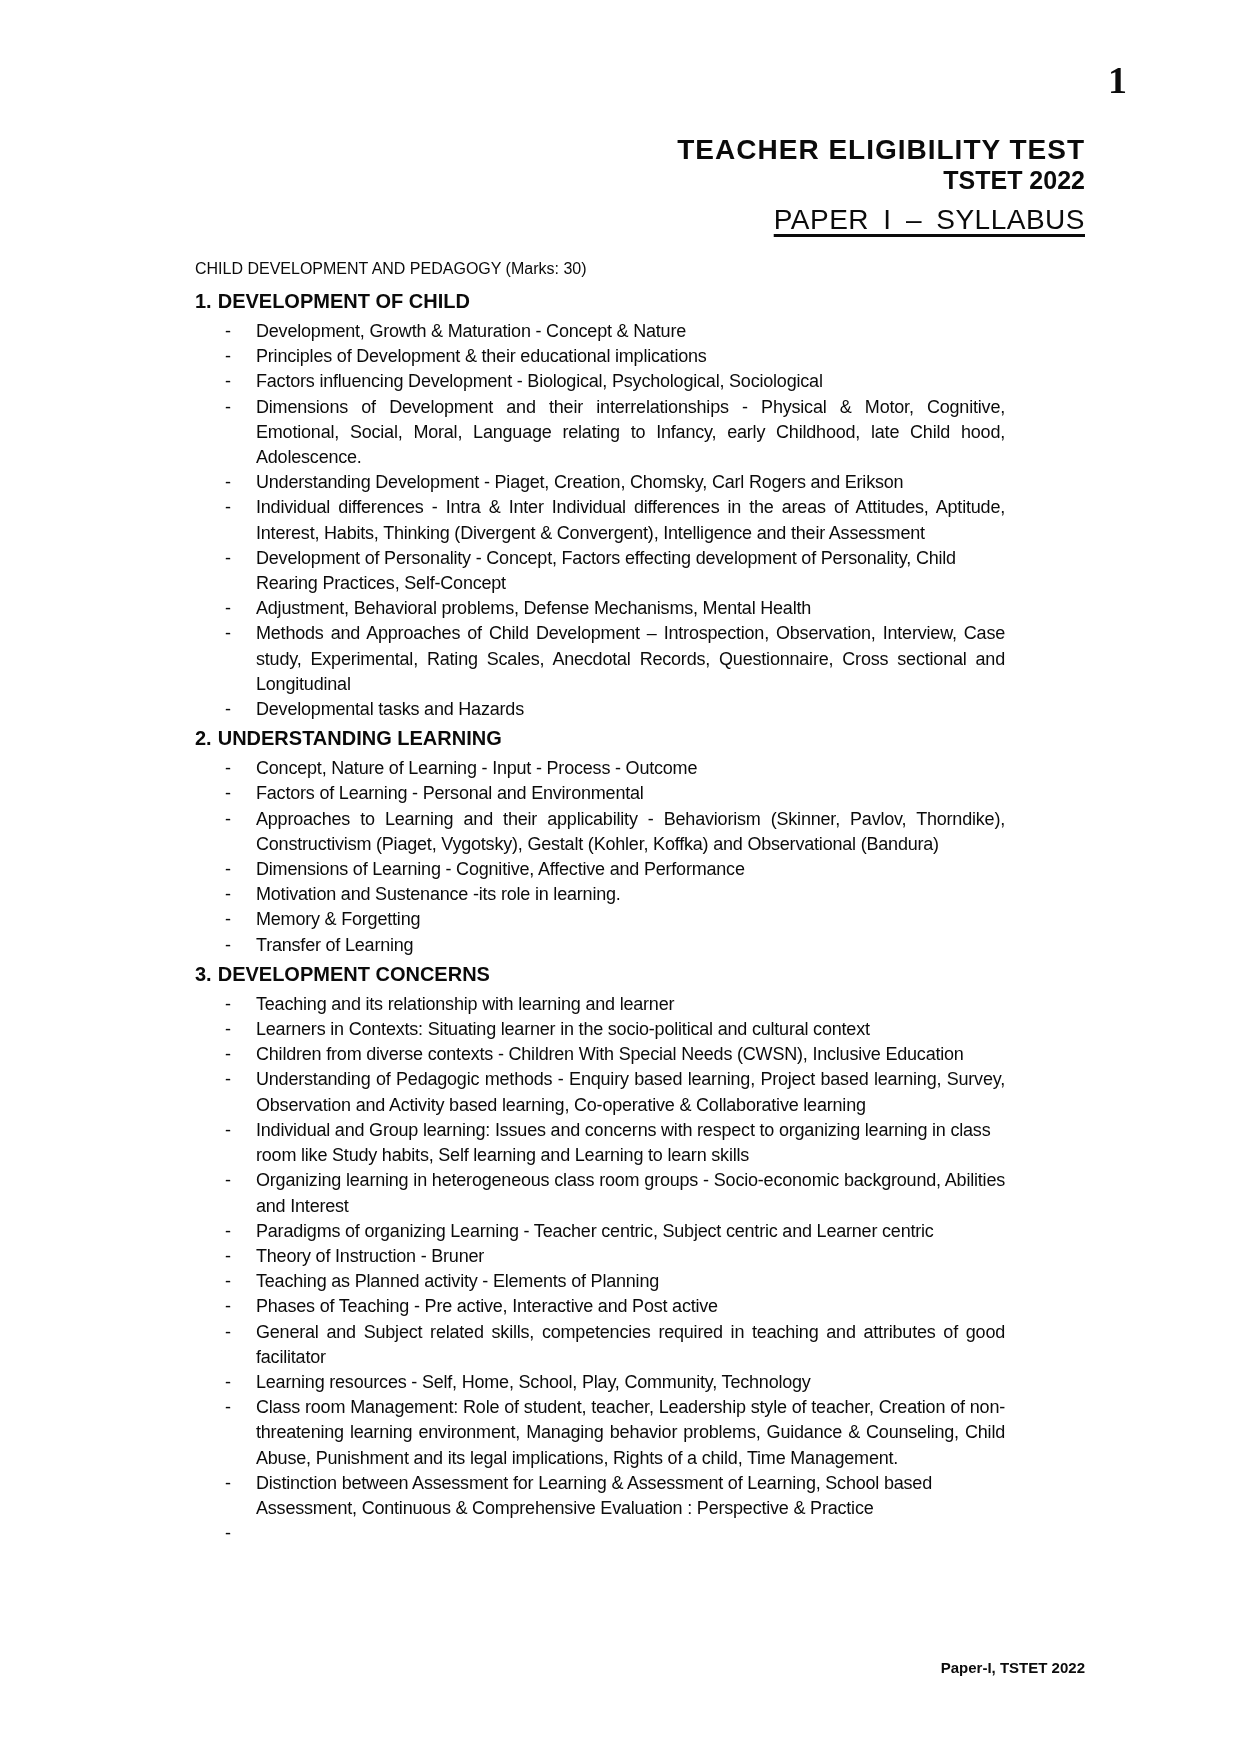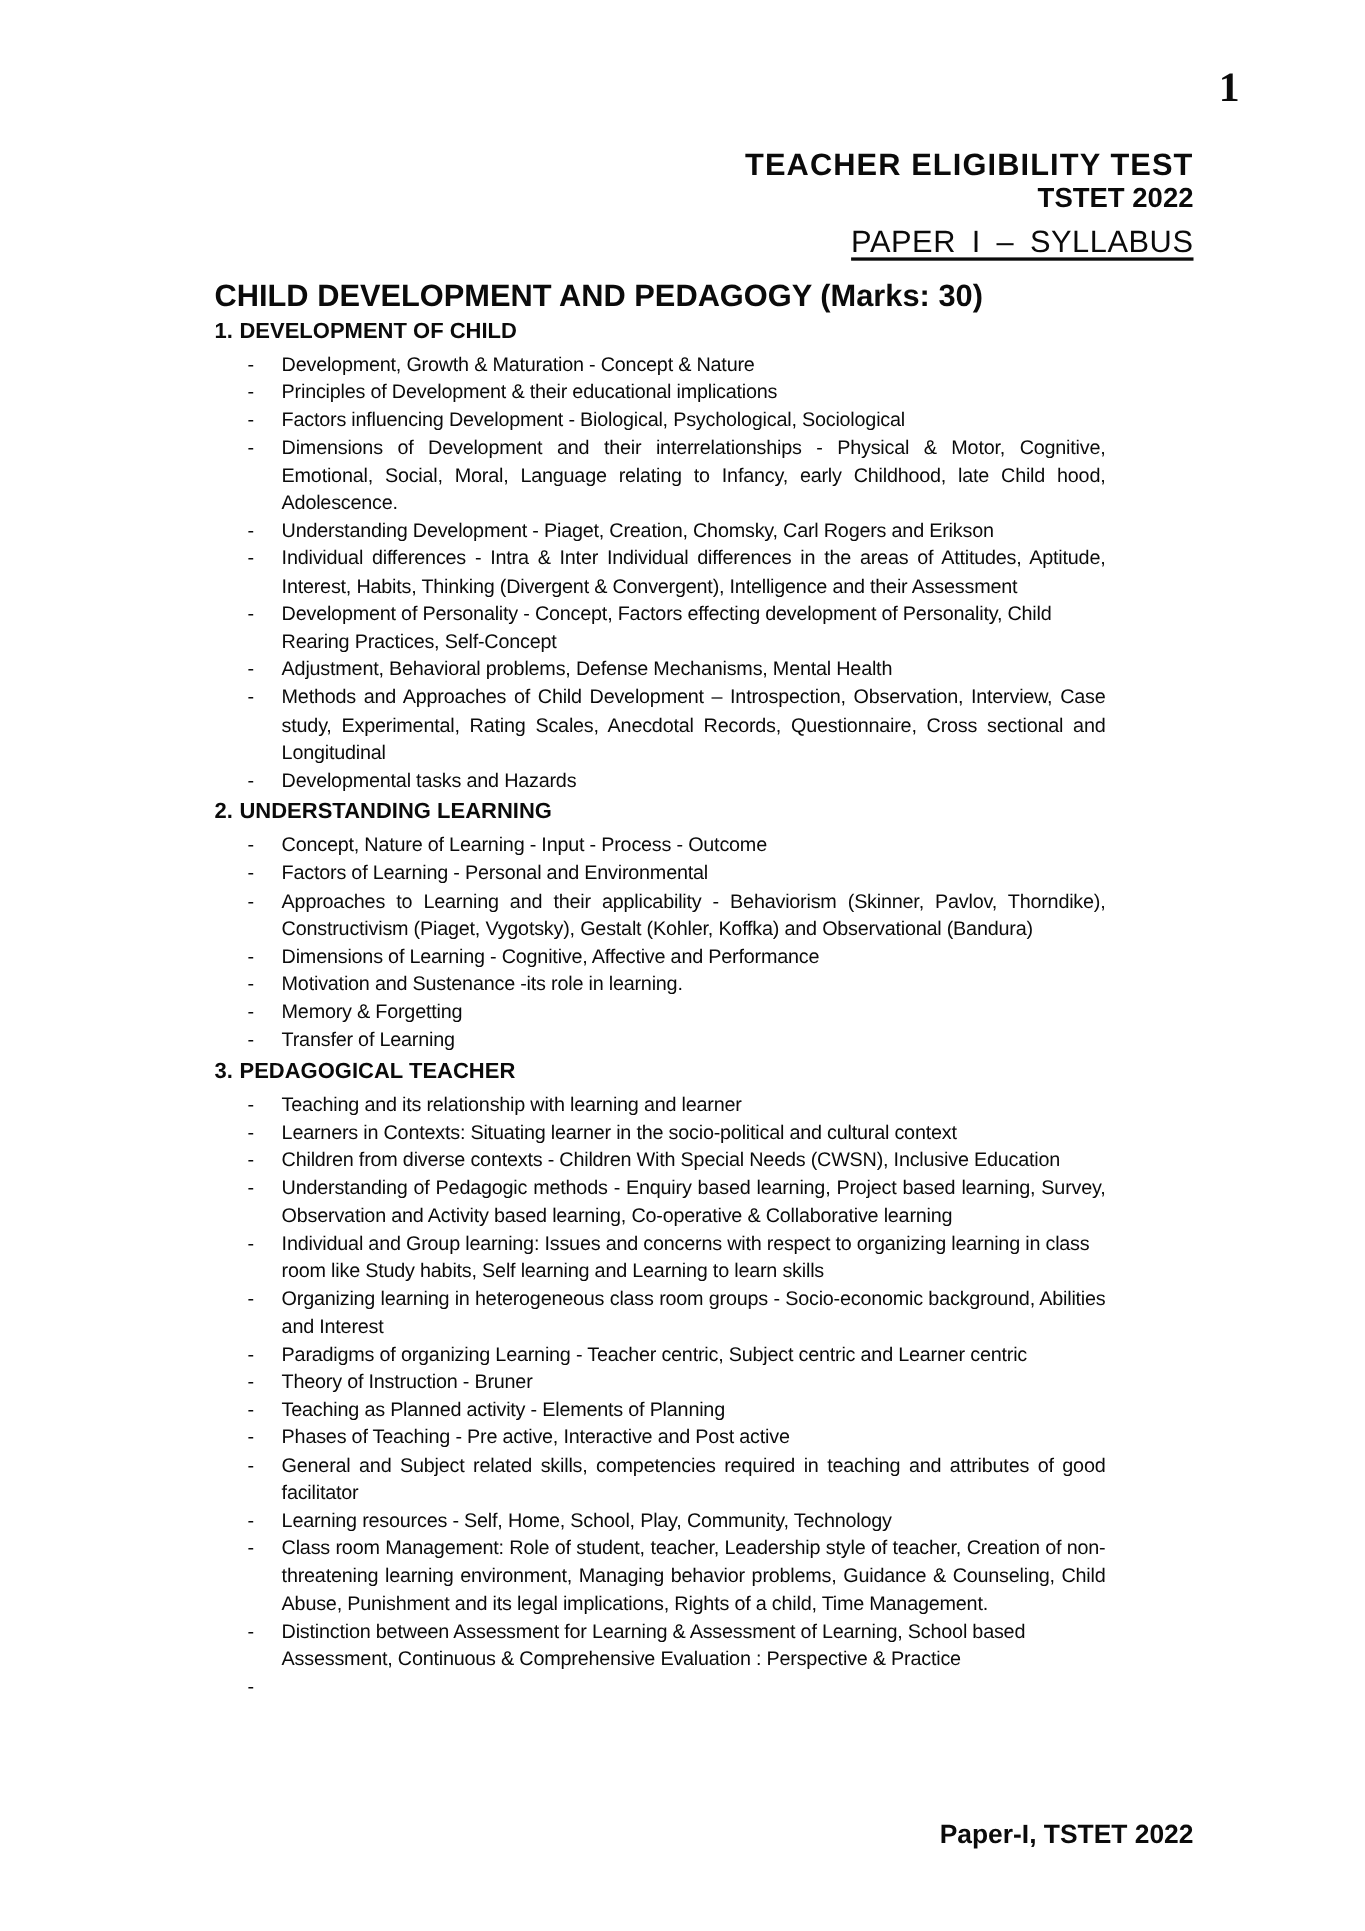--- a/index.html
+++ b/index.html
@@ -52,22 +52,22 @@
     text-underline-offset: 5px;
   }
   .paper-wrap { margin-top: 3px; }
   .content {
     position: absolute;
     left: 195px;
     top: 255px;
     width: 810px;
   }
   .doc-heading {
-    font-size: 28px;
-    font-weight: bold;
+    font-size: 16px;
+    font-weight: normal;
     line-height: 28px;
     margin: 0 0 5px 0;
   }
   .sec-head {
     font-size: 20px;
     font-weight: bold;
     line-height: 27px;
     margin: 3px 0 4px 0;
   }
   .sec-head .sec-num { margin-right: 6px; }
@@ -82,21 +82,21 @@
   .item.no-justify { text-align: left; }
   .item .dash {
     position: absolute;
     left: 30px;
     top: 0;
   }
   .page-footer {
     position: absolute;
     top: 1656px;
     right: 156px;
-    font-size: 24px;
+    font-size: 15px;
     font-weight: bold;
     line-height: 24px;
   }
 </style>
 </head>
 <body>
 
 <div class="page">
 
   <div class="page-number">1</div>
@@ -201,21 +201,21 @@
   </div>
 
   <div class="item">
     <span class="dash">-</span>
     <span class="item-text">Transfer of Learning</span>
   </div>
 </div>
   </section>
 
   <section class="section">
-    <h3 class="sec-head"><span class="sec-num">3.</span><span class="sec-title">PEDAGOGICAL TEACHER</span></h3>
+    <h3 class="sec-head"><span class="sec-num">3.</span><span class="sec-title">DEVELOPMENT CONCERNS</span></h3>
     <div class="items">
   <div class="item">
     <span class="dash">-</span>
     <span class="item-text">Teaching and its relationship with learning and learner</span>
   </div>
 
   <div class="item">
     <span class="dash">-</span>
     <span class="item-text">Learners in Contexts: Situating learner in the socio-political and cultural context</span>
   </div>

